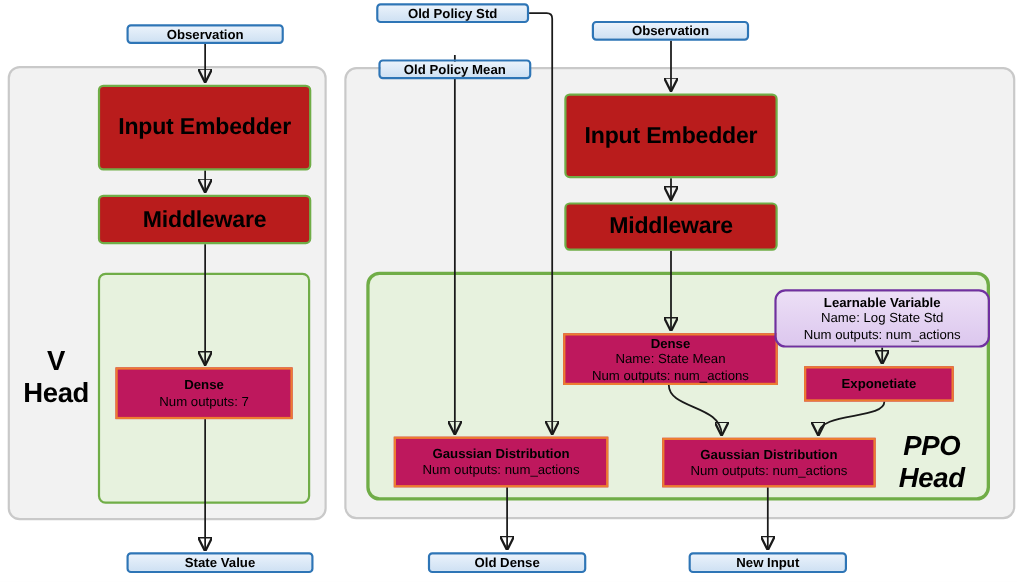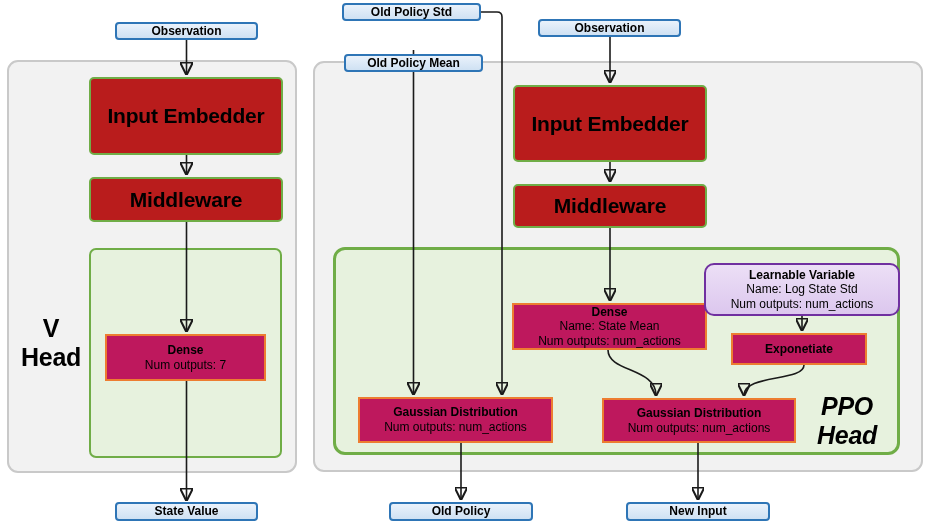--- a/index.html
+++ b/index.html
@@ -87,21 +87,21 @@
 <div class="abs node greennode" style="left:89px;top:77px;width:194px;height:78px;">
   <span>Input Embedder</span>
 </div>
 <div class="abs node greennode" style="left:89px;top:177px;width:194px;height:45px;">
   <span>Middleware</span>
 </div>
 <div class="abs node orangebox" style="left:105px;top:334px;width:161px;height:47px;">
   <span class="title">Dense</span>
   <span class="line">Num outputs: 7</span>
 </div>
-<div class="abs node bluebox" style="left:115px;top:502px;width:143px;height:19px;">
+<div class="abs node bluebox" style="left:115px;top:502px;width:170px;height:19px;">
   <span>State Value</span>
 </div>
 <div class="abs big-label" style="left:10px;top:314px;width:82px;height:58px;">
   <span>V</span>
   <span>Head</span>
 </div>
 
 <div class="abs node bluebox" style="left:342px;top:3px;width:139px;height:18px;">
   <span>Old Policy Std</span>
 </div>
@@ -136,17 +136,17 @@
 </div>
 <div class="abs node orangebox" style="left:602px;top:398px;width:194px;height:45px;">
   <span class="title">Gaussian Distribution</span>
   <span class="line">Num outputs: num_actions</span>
 </div>
 <div class="abs big-label" style="left:806px;top:392px;width:82px;height:58px;font-style:italic;">
   <span>PPO</span>
   <span>Head</span>
 </div>
 <div class="abs node bluebox" style="left:389px;top:502px;width:144px;height:19px;">
-  <span>Old Policy</span>
+  <span>Old Dense</span>
 </div>
 <div class="abs node bluebox" style="left:626px;top:502px;width:144px;height:19px;">
   <span>New Input</span>
 </div>
 
 </body></html>

